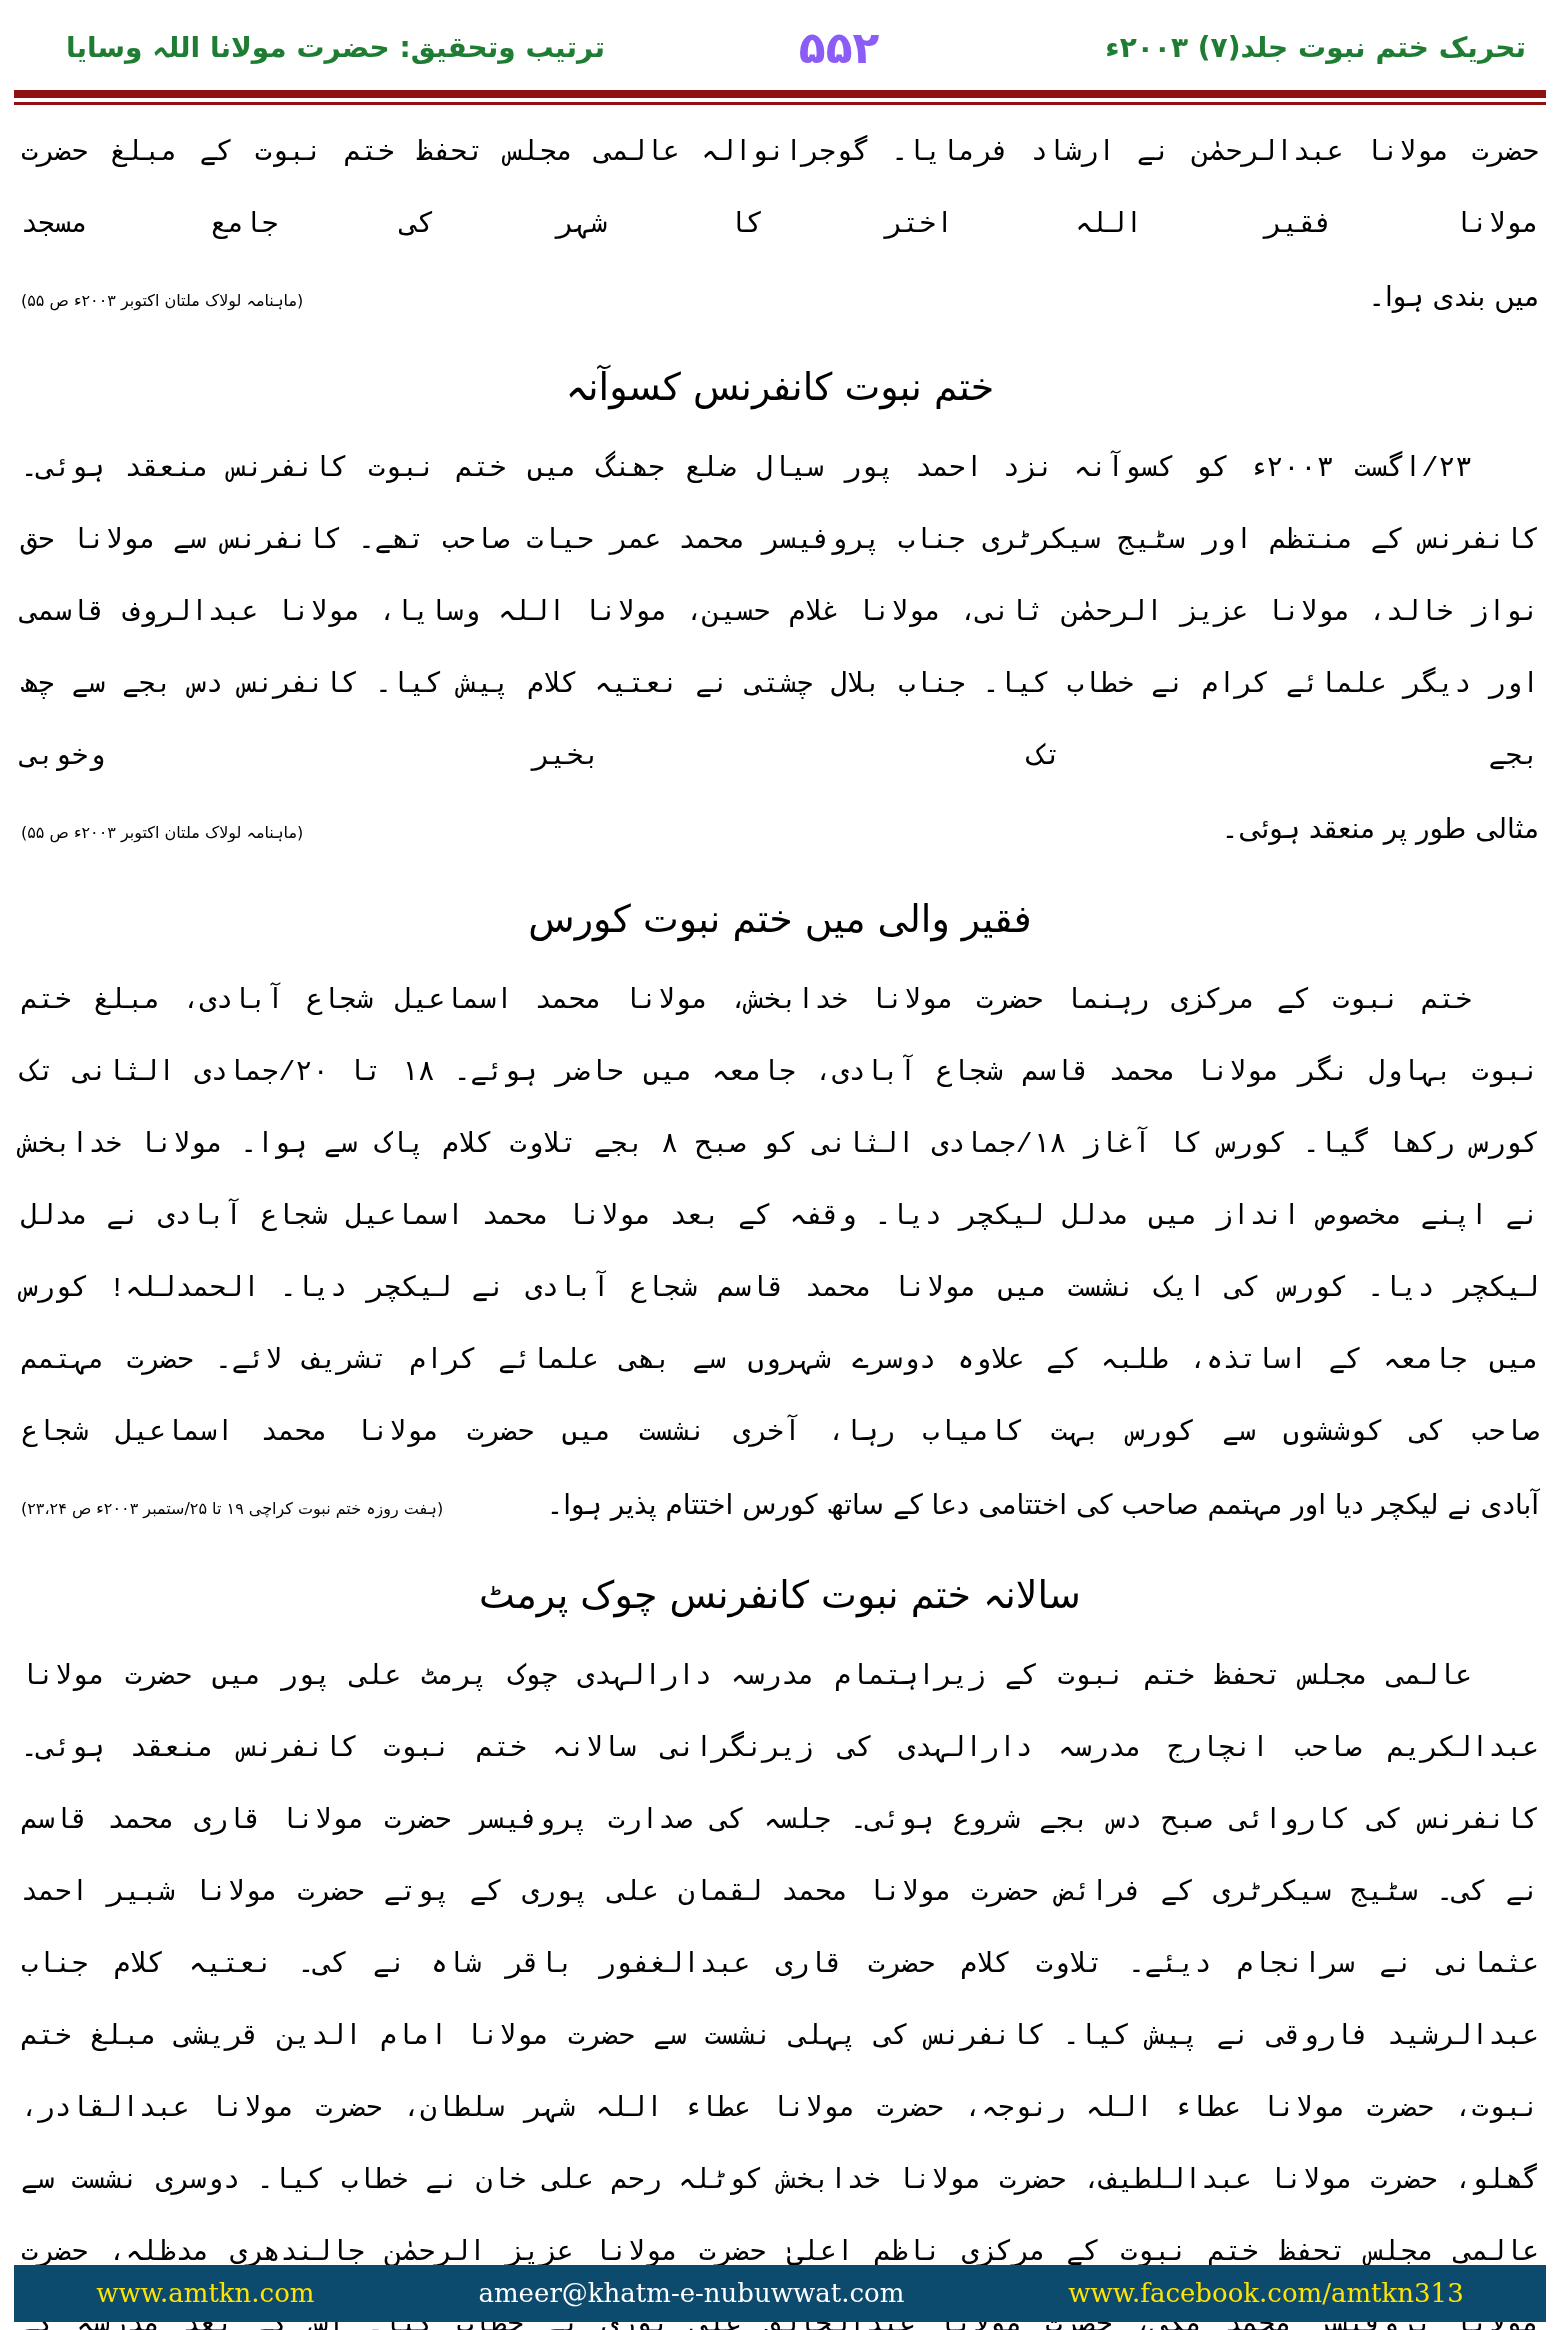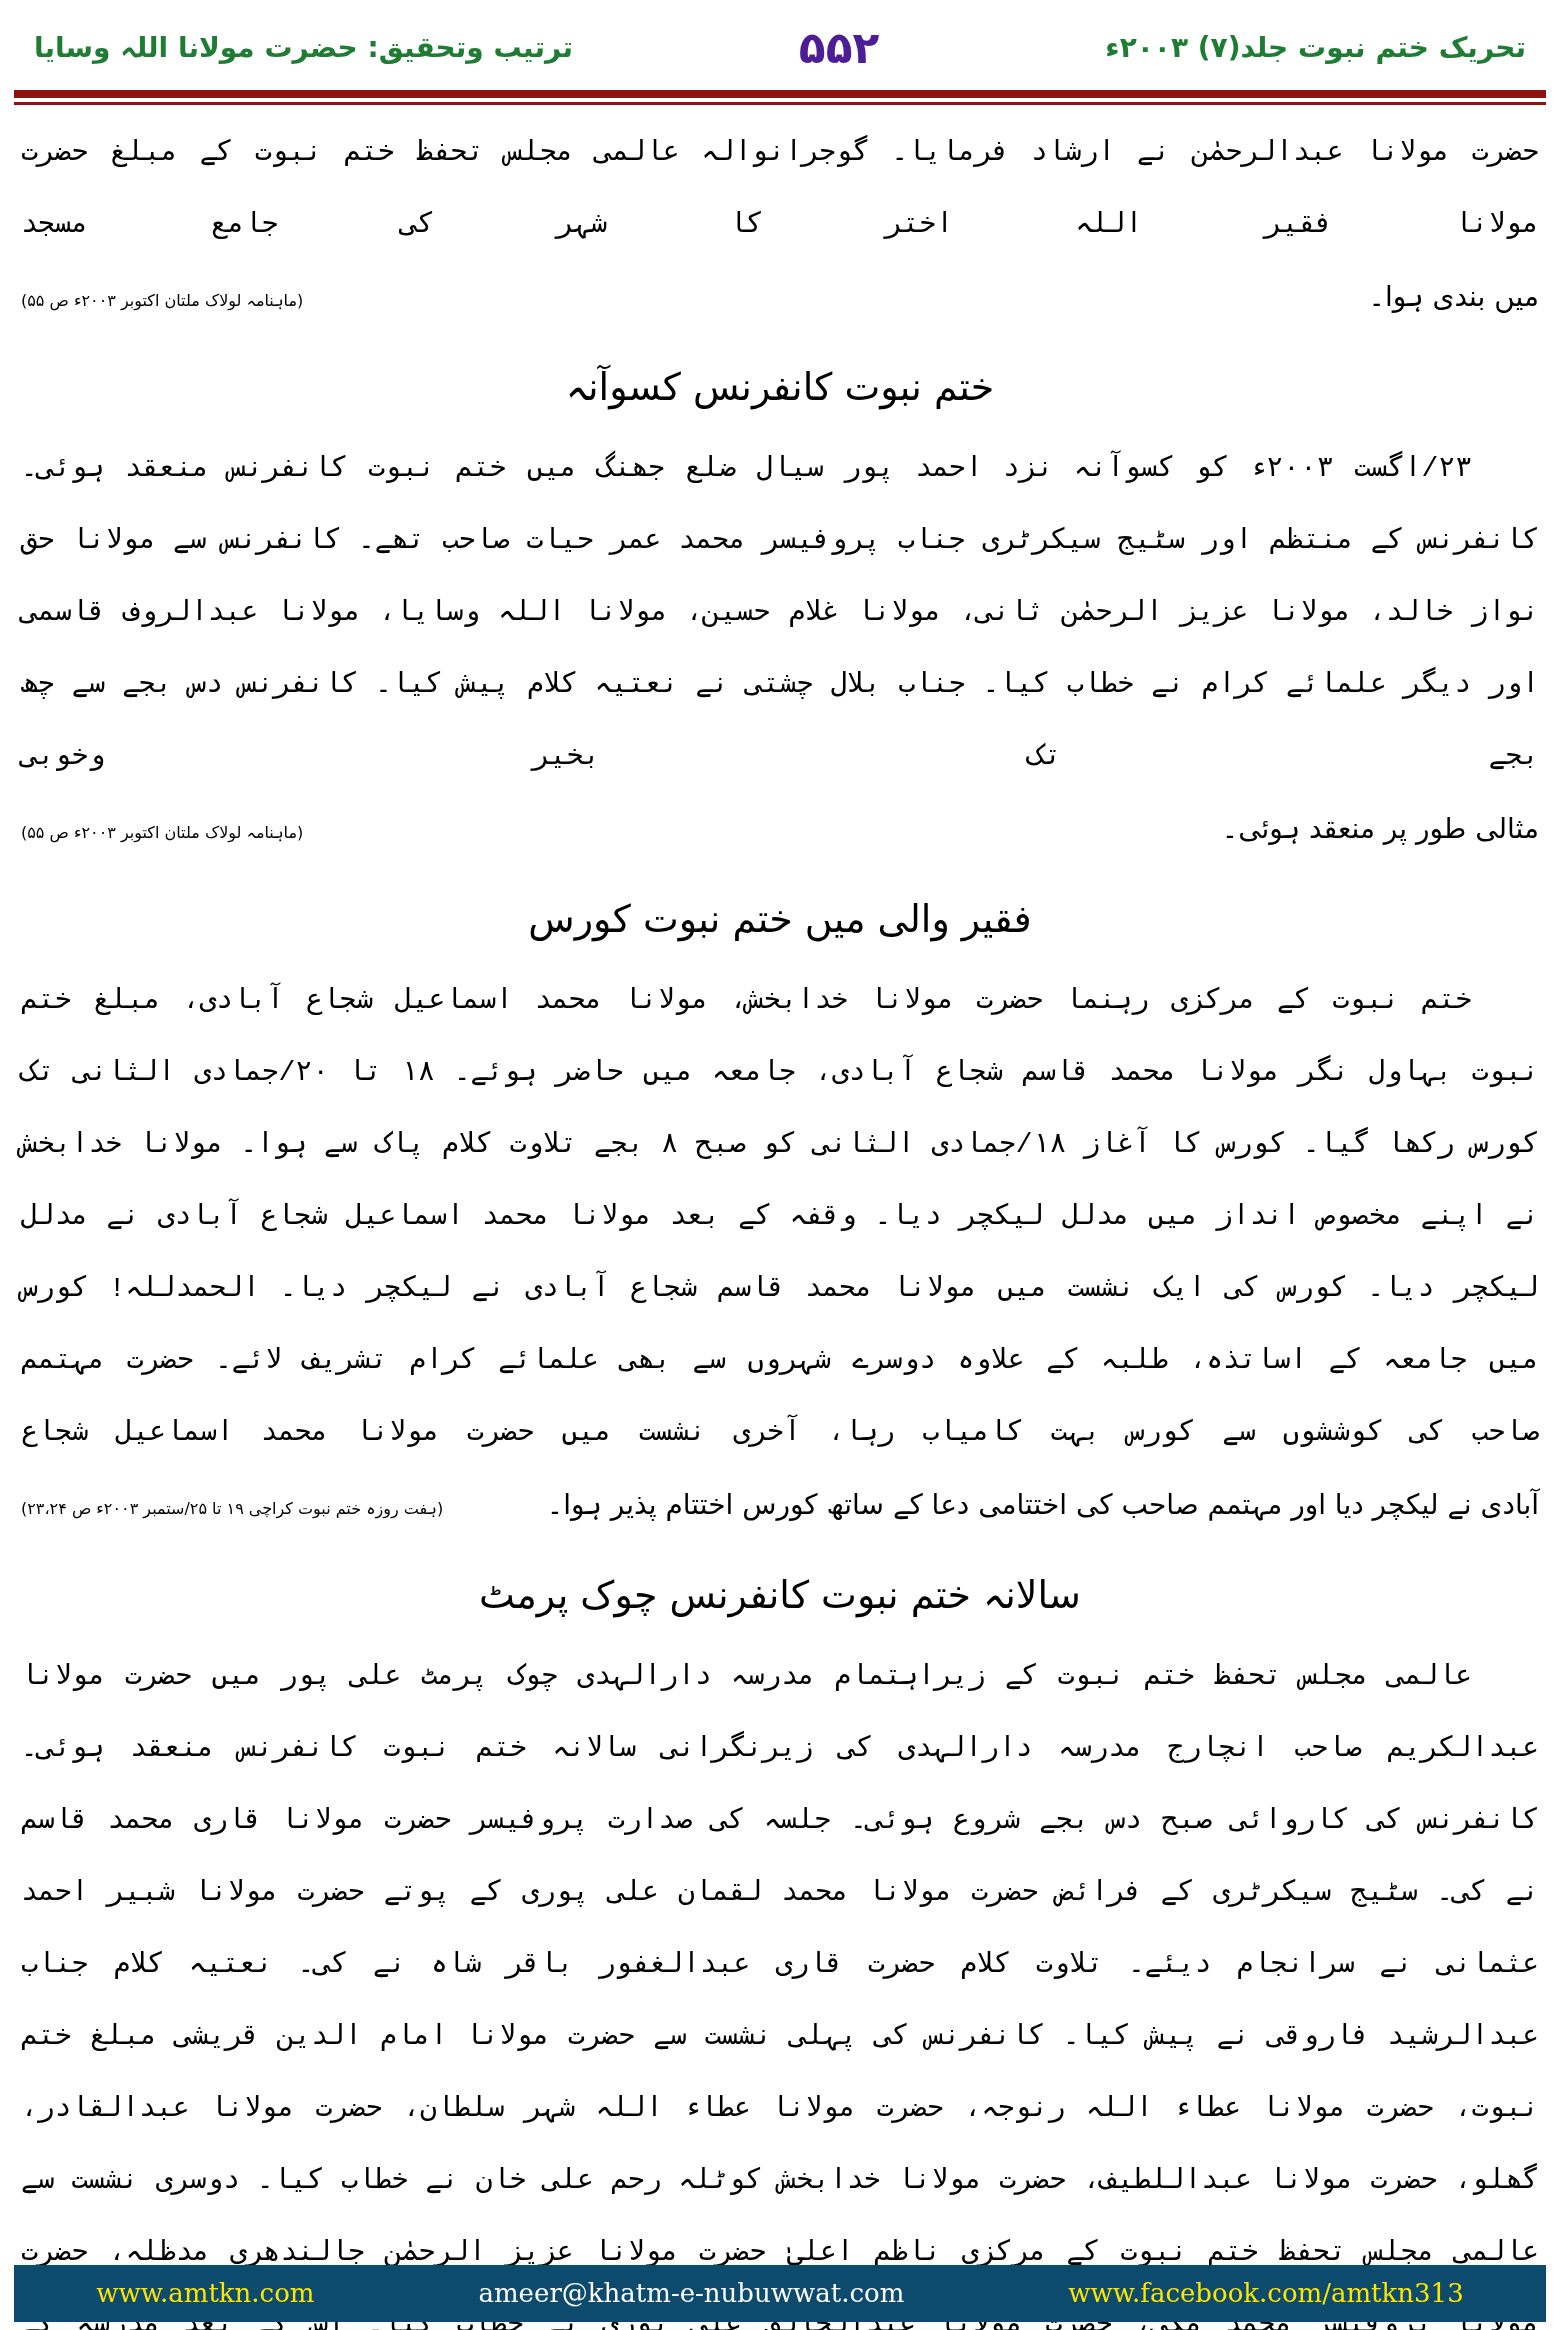--- a/index.html
+++ b/index.html
@@ -2,22 +2,22 @@
 <html lang="ur" style="font-size:13.4px"><head>
 <meta charset="utf-8">
 <style>
   html,body { margin:0; padding:0; background:#ffffff; }
   .page {
     width:1560px; height:2330px; position:relative; background:#ffffff;
     overflow:hidden; font-family:"DejaVu Sans", sans-serif;
   }
   
   .hdr { display:flex; justify-content:space-between; align-items:center; padding:22px 34px 0 34px; }
-  .hdr-side { color:#1e7c33; font-size:28px; font-weight:bold; direction:rtl; white-space:nowrap; }
-  .hdr-num  { color:#4c1d95; font-size:44px; font-weight:bold;text-align:center; }
+  .hdr-side { color:#1e7c33; font-size:28px; font-weight:bold; direction:rtl; white-space:nowrap;margin-left:32px; }
+  .hdr-num  { color:#8b5cf6; font-size:44px; font-weight:bold;text-align:center; }
   
   .rules { margin:17px 14.3px 0 14.3px; }
   .rule-thick { height:7.6px; background:#8e1212; }
   .rule-thin  { height:3.4px; background:#8e1212; margin-top:4.2px; }
   
   main { direction:rtl; padding:11.8px 21px 0 21px; }
   .body-text {
     font-size:28px; line-height:72px; color:#000; margin:0;
     text-align:justify; text-align-last:justify;font-family:Liberation Mono, monospace;
   }

